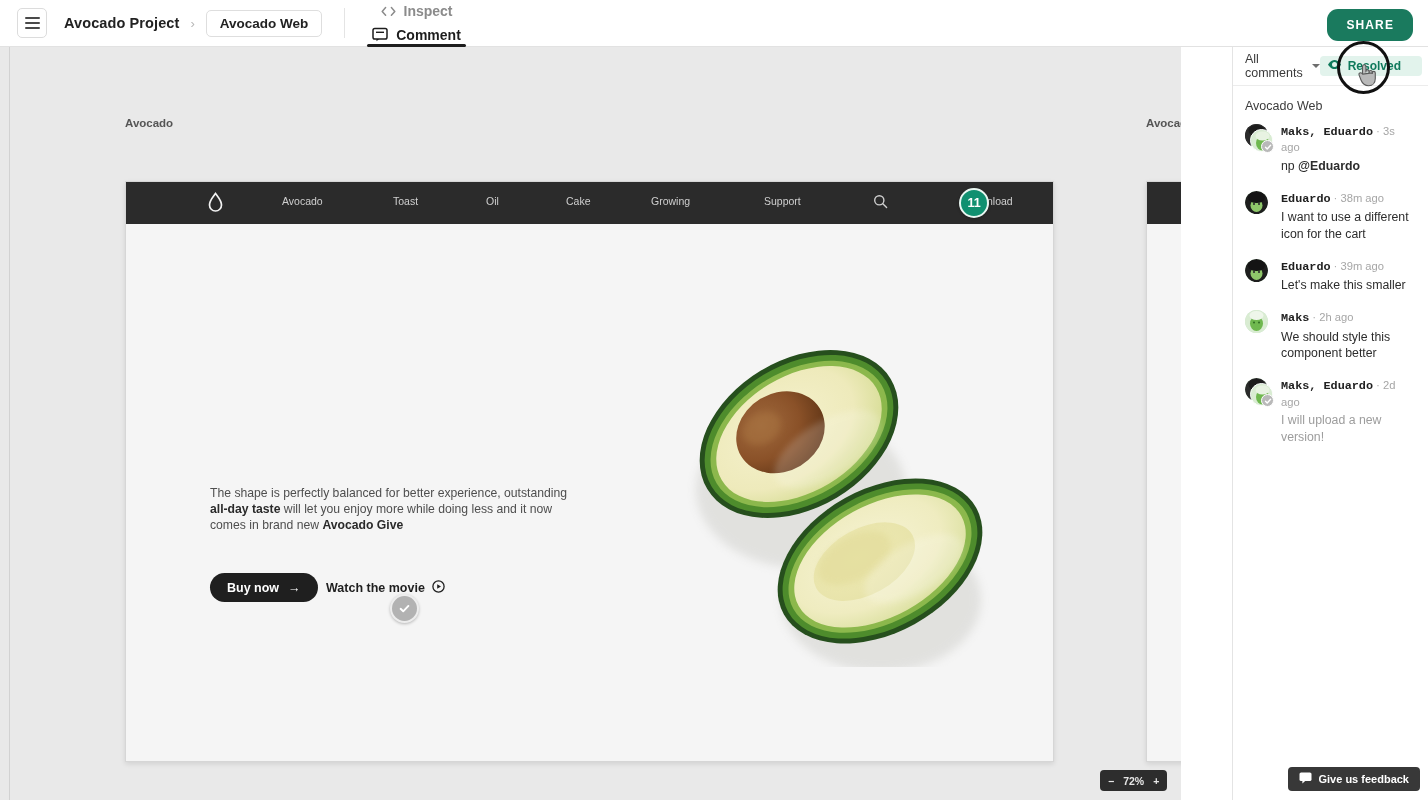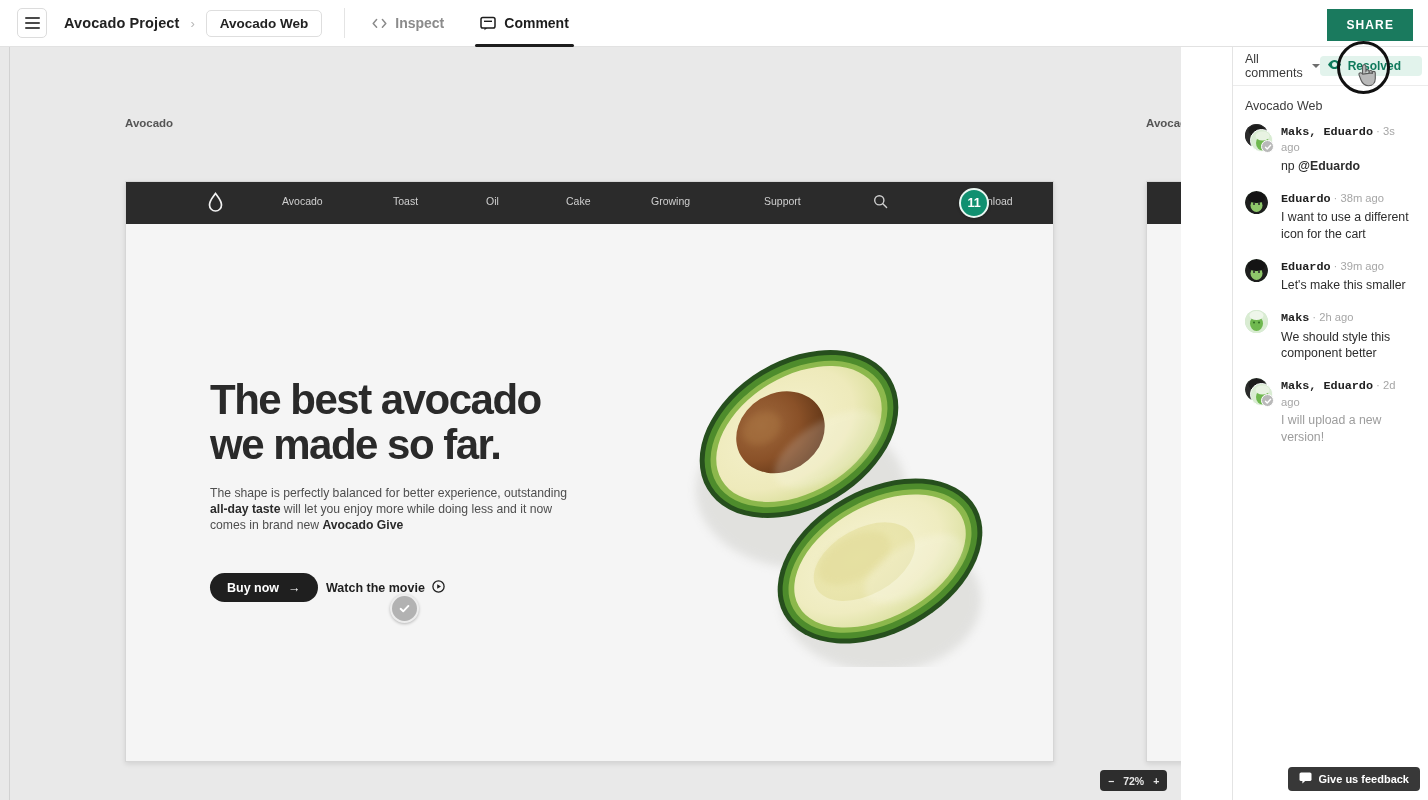--- a/index.html
+++ b/index.html
@@ -35,38 +35,38 @@
   }
   .crumb-sep { margin: 0 11px; color: #b8b8b8; font-size: 13px; }
   .page-chip {
     height: 27px; padding: 0 13px;
     border: 1px solid #dedede; border-radius: 5px; background: #fff;
     display: flex; align-items: center;
     font-size: 13.5px; font-weight: bold; color: #222; cursor: pointer;
   }
   .vsep { width: 1px; height: 30px; background: #e4e4e4; margin-left: 22px; }
 
-  .tabs { display: flex; align-items: flex-end; height: 47px; margin-left: 22px; }
+  .tabs { display: flex; align-items: center; height: 47px; margin-left: 22px; flex-direction: column; }
   .tab {
     height: 47px; display: flex; align-items: center; gap: 8px;
     padding: 0 5px; margin-right: 26px; cursor: pointer; position: relative;
     font-size: 14px; font-weight: bold; color: #8b8b8b;
   }
   .tab.active { color: #1d1d1d; }
   .tab.active::after {
     content:""; position:absolute; left:0; right:0; bottom:0;
     height: 2.5px; background: #1d1d1d; border-radius: 2px;
   }
   .tab svg { display:block; }
 
   .share-btn {
     position: absolute; right: 15px; top: 9px;
     height: 28px; padding: 16px 19px;
     background: #1a7a5e; color: #fff;
-    border: none; border-radius: 0;
+    border: none; border-radius: 11px;
     font-size: 12px; font-weight: bold; letter-spacing: 1.1px;
     font-family: inherit; cursor: pointer;
     display: flex; align-items: center;
   }
 
   
   .canvas {
     position: absolute; top: 47px; left: 0;
     width: 1181px; height: 753px;
     background: #e9e9e9;
@@ -312,24 +312,20 @@
           </svg>
         </span>
 
         <div class="nav-dl">Download</div>
 
         <div class="pin pin-green" style="left:833px; top:6px;">
           <span>11</span>
         </div>
       </div>
 
-      <div class="hero-h1">
-        <div>The best avocado</div>
-        <div>we made so far.</div>
-      </div>
 
       <p class="hero-p"><span>The shape is perfectly balanced for better experience, outstanding </span><b>all-day taste</b><span> will let you enjoy more while doing less and it now comes in brand new </span><b>Avocado Give</b></p>
 
       <button class="buy-btn">
         <span>Buy now</span>
         <span>→</span>
       </button>
 
       <div class="watch-btn">
         <span>Watch the movie</span>

